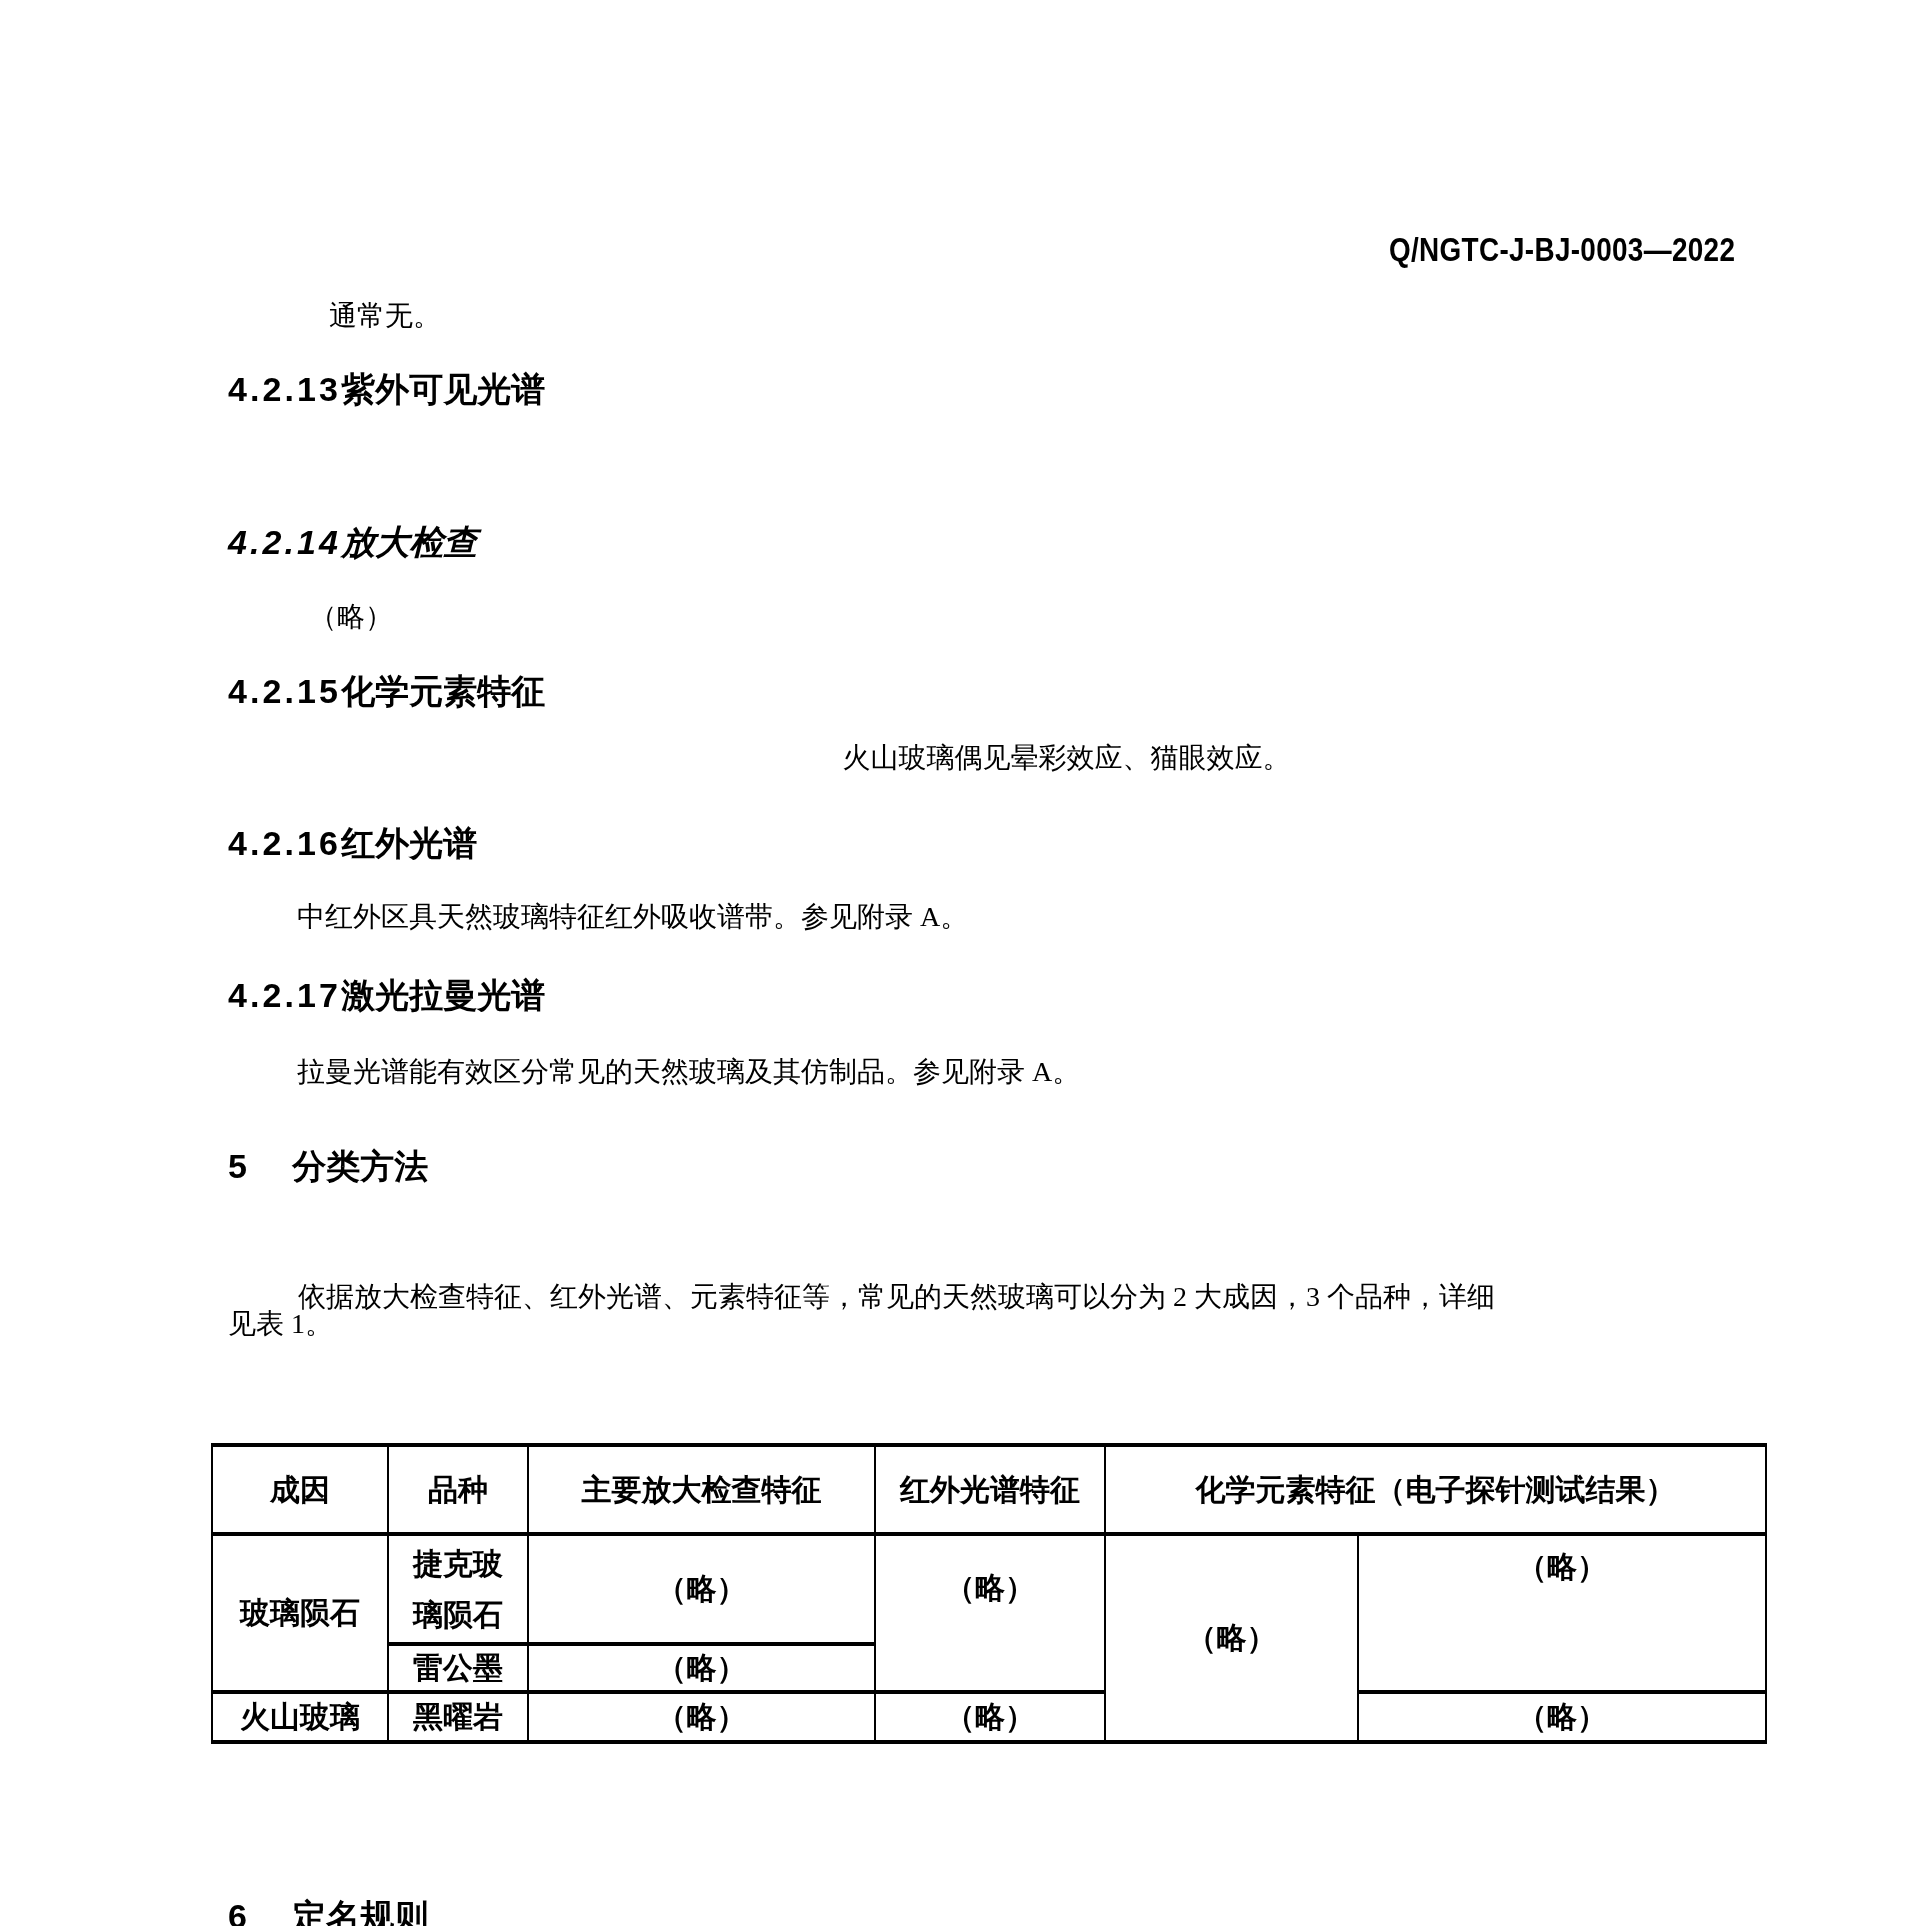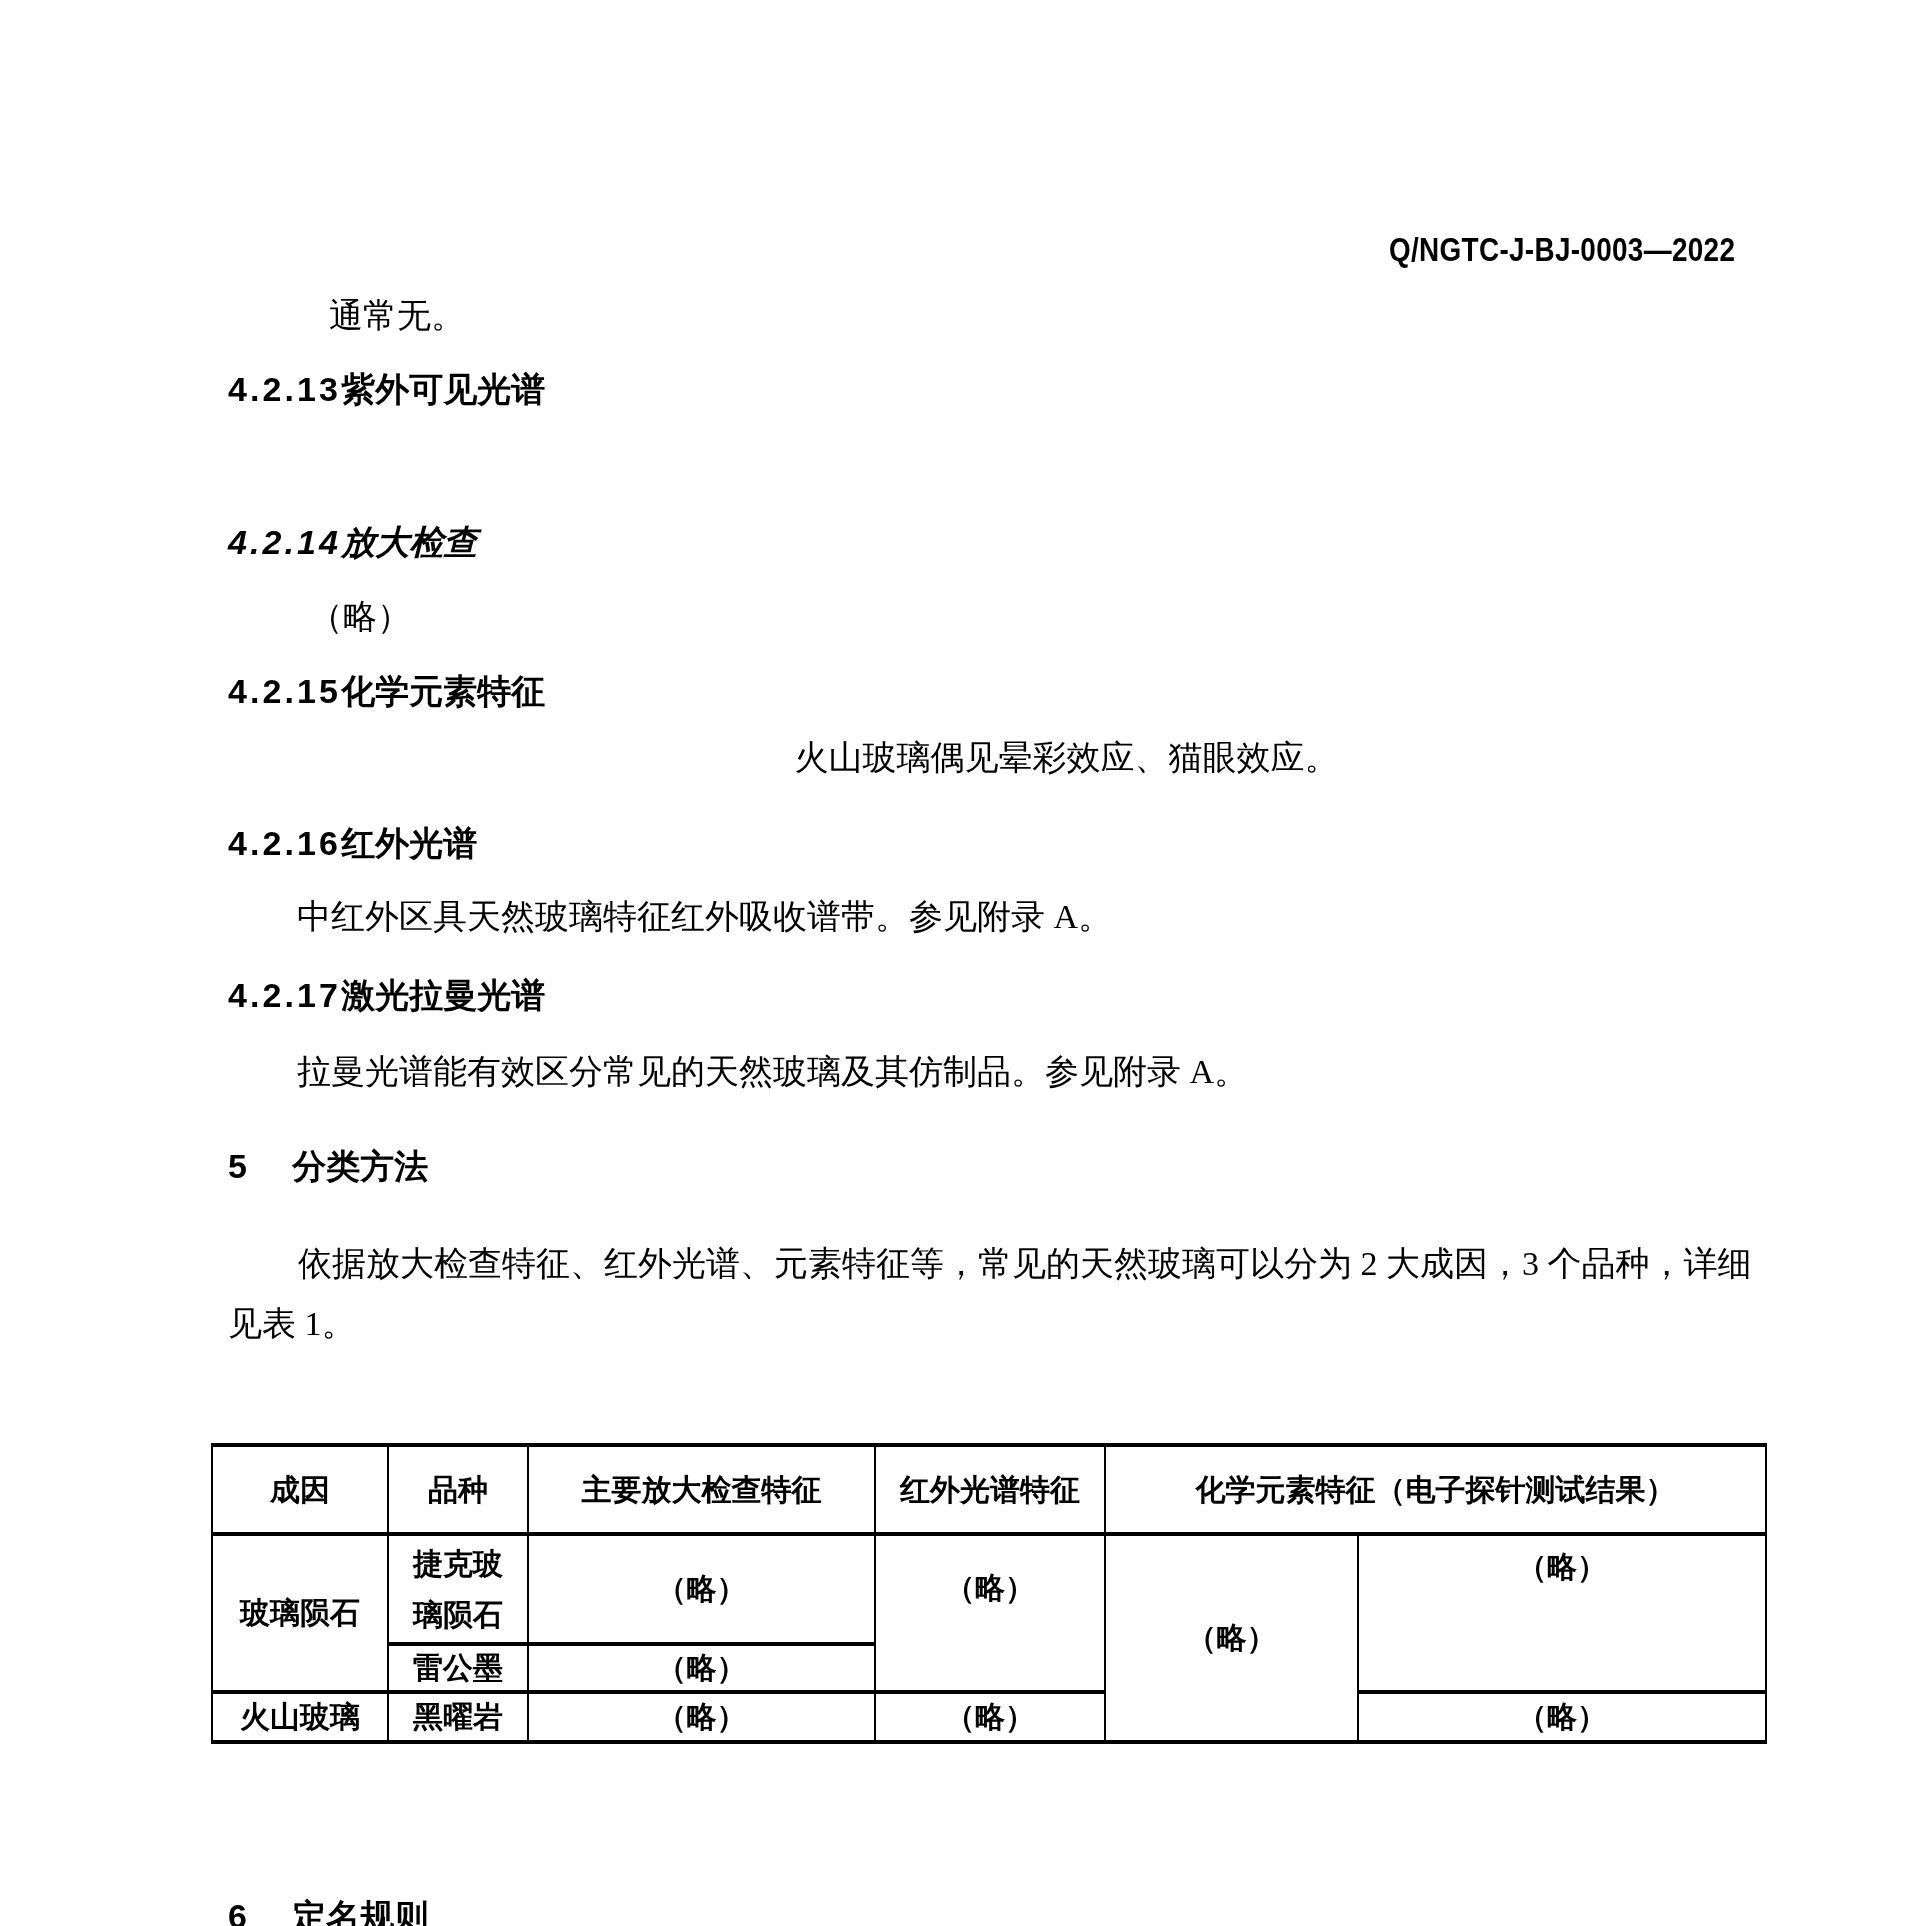--- a/index.html
+++ b/index.html
@@ -13,21 +13,21 @@
   }
   .doccode{
     position:absolute;top:230px;right:176px;
     font-family:"Liberation Sans","DejaVu Sans",sans-serif;
     font-weight:700;font-size:34px;letter-spacing:0.4px;
     transform:scaleX(.82);transform-origin:100% 50%;
     white-space:nowrap;
   }
   .para{
     position:absolute;left:228px;width:1539px;
-    font-size:34px;line-height:60px;
+    font-size:28px;line-height:60px;
     white-space:nowrap;
   }
   .ind2{padding-left:69px;}
   .head{
     position:absolute;left:228px;
     font-family:"Liberation Sans","DejaVu Sans",sans-serif;
     font-weight:700;font-size:34px;line-height:60px;
     white-space:nowrap;
   }
   .head .hnum{letter-spacing:3.1px;}
@@ -91,21 +91,21 @@
   <div class="head" style="top:965px;">
     <span class="hnum">4.2.17</span><span>激光拉曼光谱</span>
   </div>
 
   <div class="para ind2" style="top:1042px;">拉曼光谱能有效区分常见的天然玻璃及其仿制品。参见附录 A。</div>
 
   <div class="head chapter" style="top:1136px;">
     <span class="hnum">5</span><span>分类方法</span>
   </div>
 
-  <div class="para" style="top:1234px;"><span class="ind2" style="padding-left:70px;">依据放大检查特征、红外光谱、元素特征等，常见的天然玻璃可以分为 2 大成因，3 个品种，详细</span></div>
+  <div class="para" style="top:1267px;"><span class="ind2" style="padding-left:70px;">依据放大检查特征、红外光谱、元素特征等，常见的天然玻璃可以分为 2 大成因，3 个品种，详细</span></div>
   <div class="para line2" style="top:1294px;">见表 1。</div>
 
 
   <table class="t1">
     <colgroup>
       <col style="width:176px">
         <col style="width:140px">
         <col style="width:347px">
         <col style="width:230px">
         <col style="width:253px">

